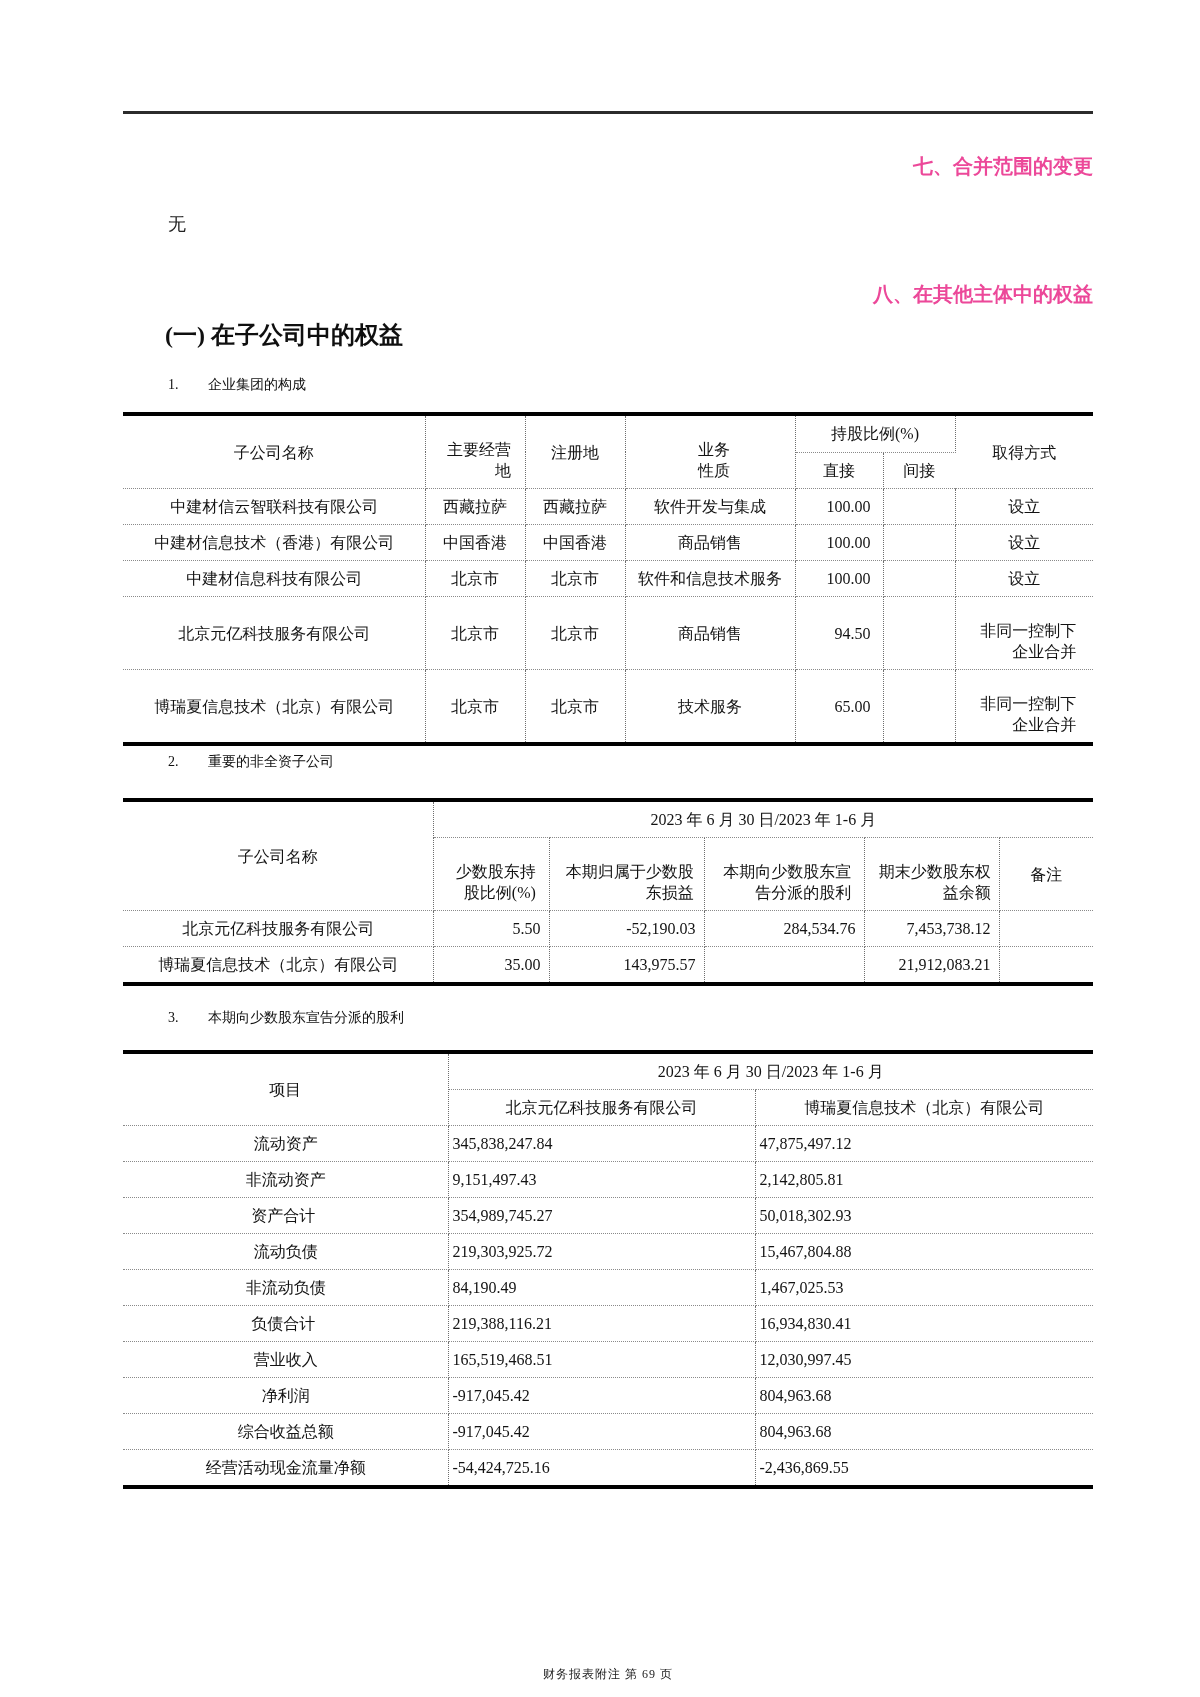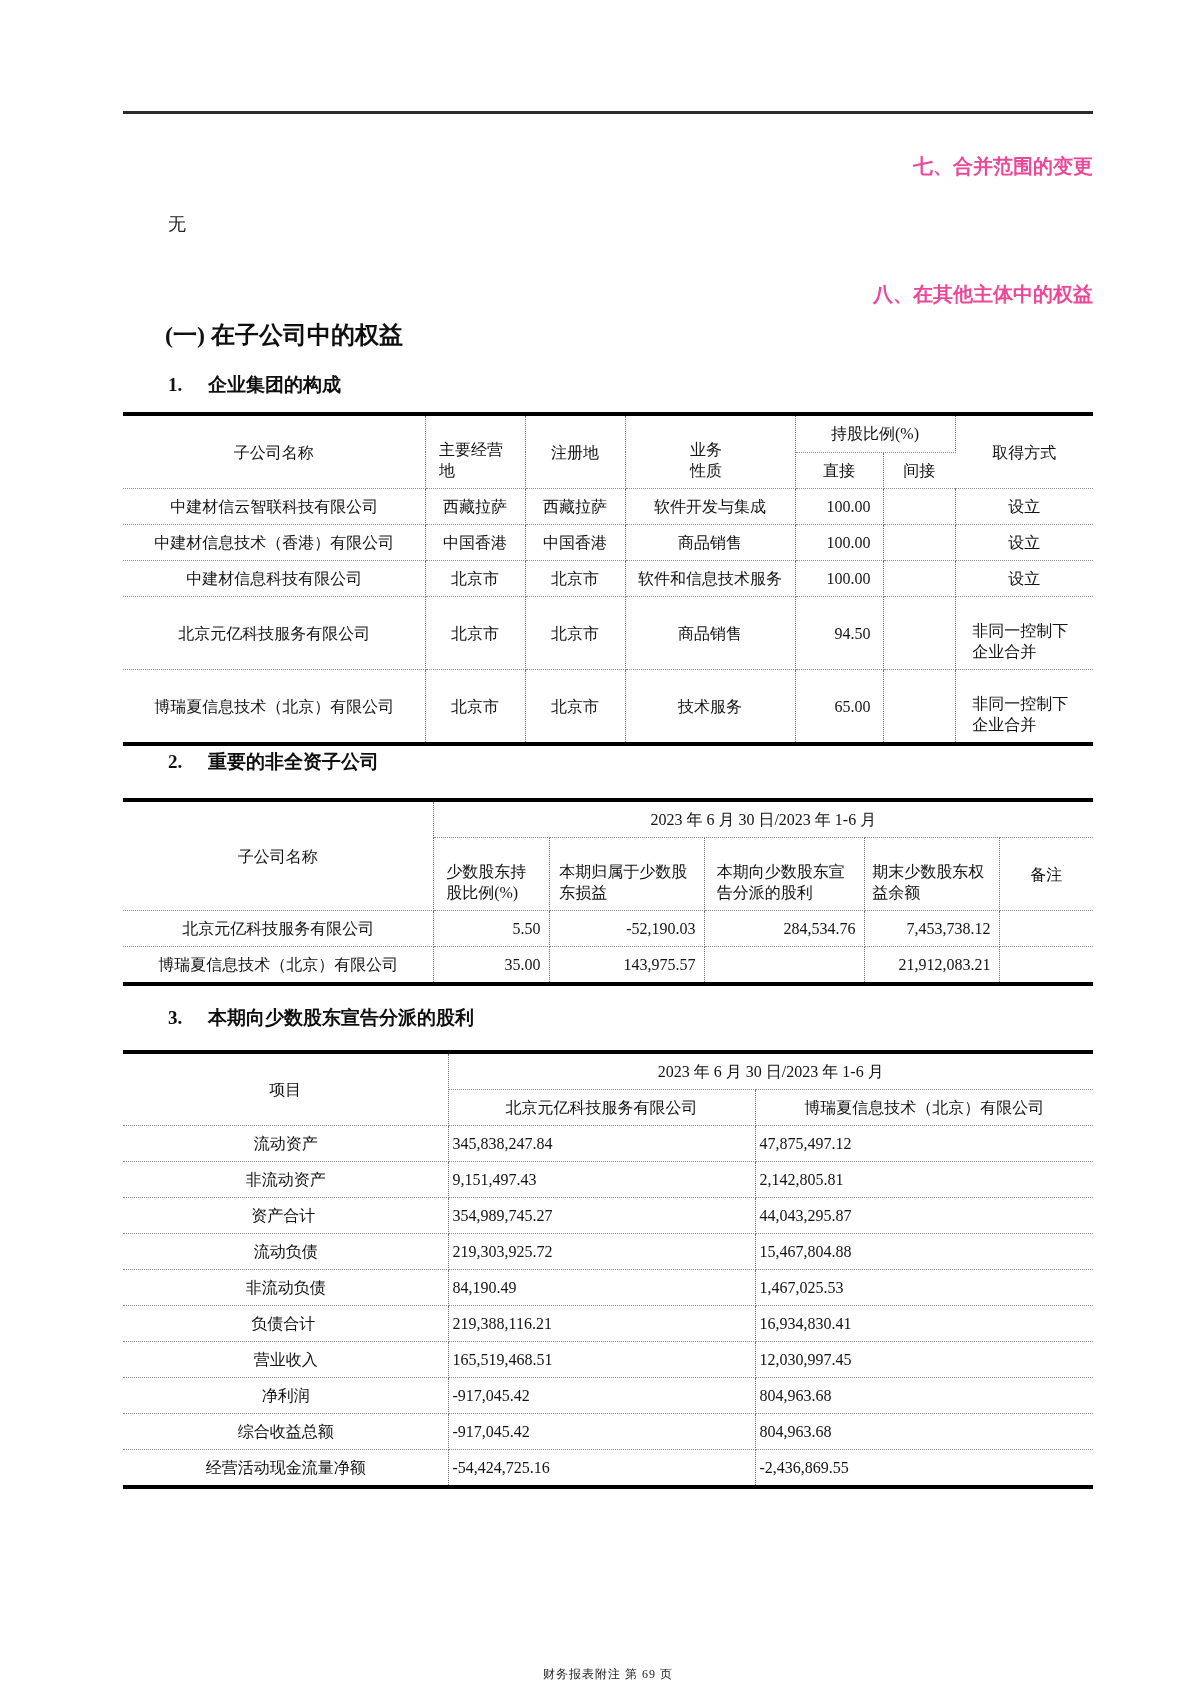--- a/index.html
+++ b/index.html
@@ -27,21 +27,21 @@
   }
   .sec-heading .sec-num { display: inline-block; min-width: 82px; }
   .sec-body {
     font-size: 18px; line-height: 26px; margin-left: 45px; color: #222;
   }
   .sub-heading {
     font-weight: bold; font-size: 24px; line-height: 28px;
     margin-left: 42px; color: #0f0f0f;
   }
   .num-heading {
-    font-weight: bold; font-size: 19px; line-height: 28px;
+    font-weight: normal; font-size: 14px; line-height: 28px;
     margin-left: 45px; color: #0f0f0f;
   }
   .num-heading .num { display: inline-block; min-width: 40px; }
   .mt-h7   { margin-top: 37px; }
   .mt-none { margin-top: 30px; }
   .mt-h8   { margin-top: 42px; }
   .mt-sub  { margin-top: 12px; }
   .mt-h1   { margin-top: 22px; }
   .mt-t1   { margin-top: 13px; }
   .mt-h2   { margin-top: 2px; }
@@ -66,21 +66,21 @@
     color: #131313;
   }
   th:last-child, td:last-child { border-right: none; }
   th { text-align: center; }
   .cell-left   { text-align: center; padding-left: 5px; }
   .cell-center { text-align: center; }
   .cell-right  { text-align: right; padding-right: 12px; }
   .cell-num    { text-align: right; padding-right: 8px; }
   .cell-num3   { text-align: left; padding-right: 15px; }
   
-  .wrapbox { display: inline-block; text-align: left; margin-top: 16px; }
+  .wrapbox { display: inline-block; text-align: right; margin-top: 16px; }
   .w2 { max-width: 2.5em; }
   .w4 { max-width: 4.5em; }
   .w5 { max-width: 5.6em; }
   .w7 { max-width: 7.4em; }
   .w8 { max-width: 8.4em; }
   .wm { max-width: 6.5em; } 
   .total-row td.cell-left { text-align: center; padding-left: 0; }
   .footer {
     margin-top: 177px;
     text-align: center;
@@ -258,21 +258,21 @@
         <td class="cell-num3">47,875,497.12</td>
       </tr>
       <tr>
         <td class="cell-left">非流动资产</td>
         <td class="cell-num3">9,151,497.43</td>
         <td class="cell-num3">2,142,805.81</td>
       </tr>
       <tr class="total-row">
         <td class="cell-left">资产合计</td>
         <td class="cell-num3">354,989,745.27</td>
-        <td class="cell-num3">44,043,295.87</td>
+        <td class="cell-num3">50,018,302.93</td>
       </tr>
       <tr>
         <td class="cell-left">流动负债</td>
         <td class="cell-num3">219,303,925.72</td>
         <td class="cell-num3">15,467,804.88</td>
       </tr>
       <tr>
         <td class="cell-left">非流动负债</td>
         <td class="cell-num3">84,190.49</td>
         <td class="cell-num3">1,467,025.53</td>

